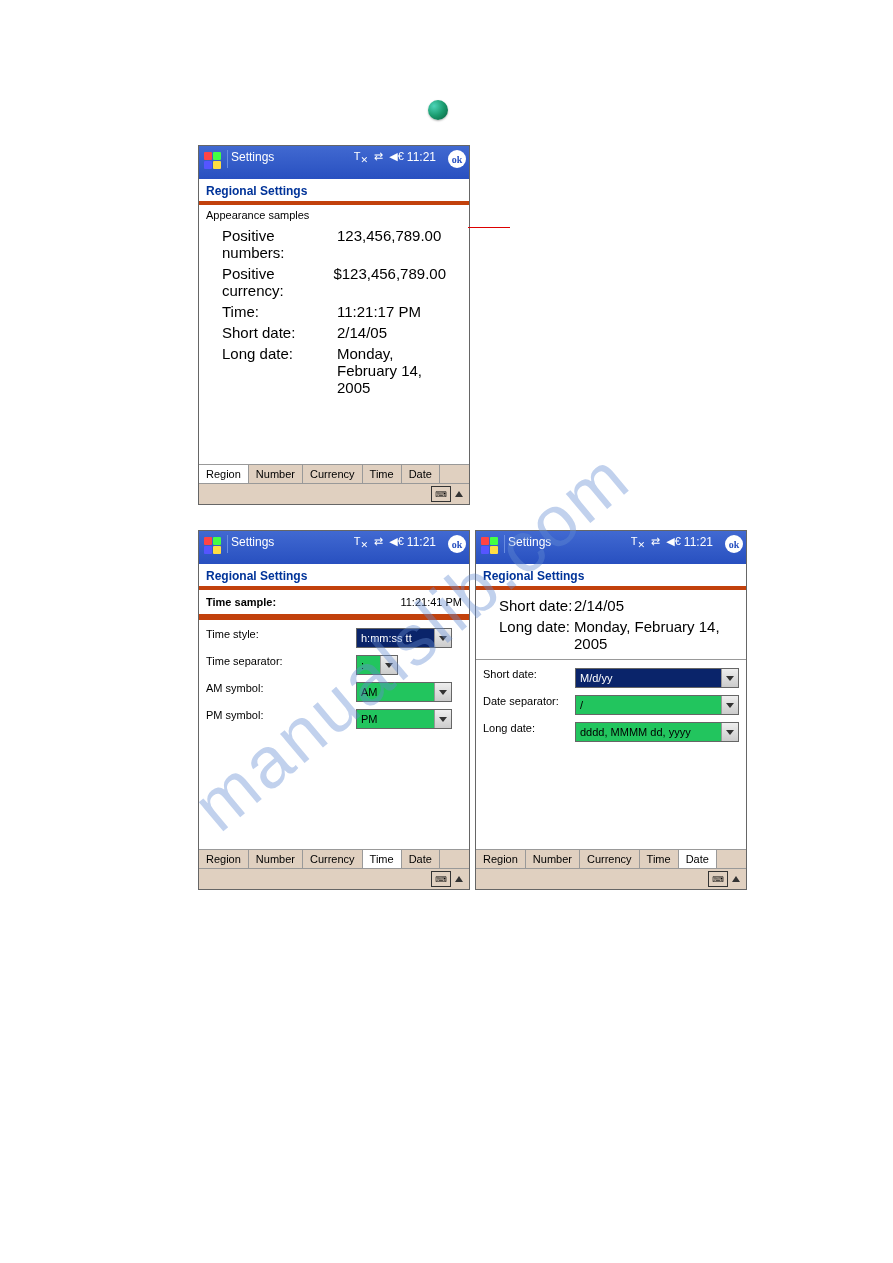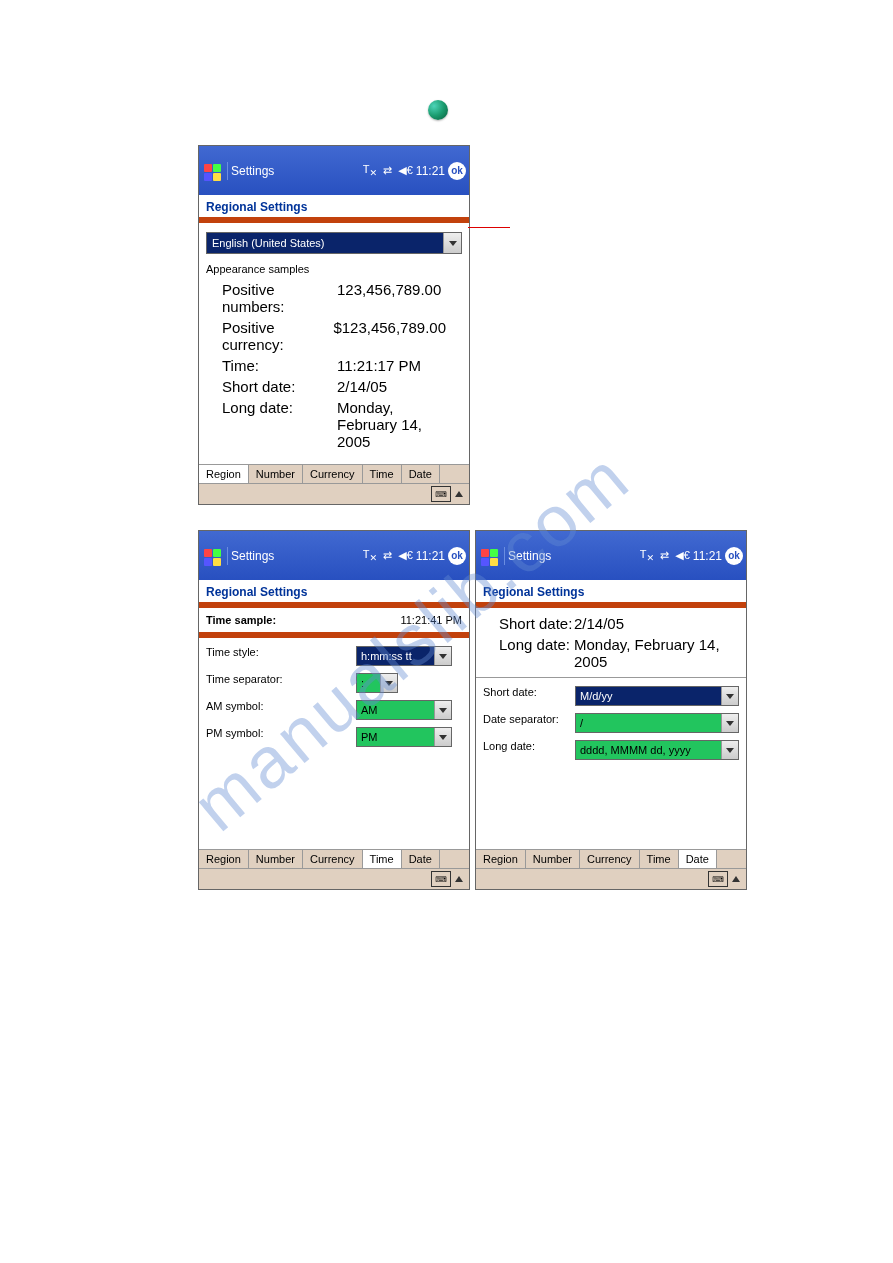--- a/index.html
+++ b/index.html
@@ -1,25 +1,25 @@
 <!DOCTYPE html>
 <html><head>
 <meta charset="utf-8">
 <style>
 body{margin:0;background:#fff;font-family:Tahoma,Arial,sans-serif;font-size:11px;color:#000;position:relative;width:893px;height:1263px}
 .globe{position:absolute;left:428px;top:100px;width:20px;height:20px;border-radius:50%;background:radial-gradient(circle at 30% 30%,#4dd4b8 0%,#1a9b6e 50%,#0a5a3a 100%);box-shadow:0 1px 2px rgba(0,0,0,.3)}
 .dev{position:absolute;width:270px;border:1px solid #666;background:#fff}
-.tbar{height:25px;background:linear-gradient(to bottom,#4169d1 0%,#2850c0 100%);display:flex;align-items:center;padding:12px 3px;color:#fff;font-size:12px}
+.tbar{height:25px;background:linear-gradient(to bottom,#4169d1 0%,#2850c0 100%);display:flex;padding:4px 3px;color:#fff;font-size:12px}
 .wlogo{width:18px;height:18px;margin-right:4px;position:relative}
 .wlogo:before{content:"";position:absolute;width:8px;height:8px;background:#f44;top:2px;left:2px;border-radius:1px;box-shadow:9px 0 #4f4,0 9px #55f,9px 9px #fd4}
 .dvd{width:1px;height:18px;background:#6a8de0;margin:0 3px}
 .sp{flex:1}
 .icn{margin:0 3px;font-size:11px;color:#fff}
-.okb{width:18px;height:18px;border-radius:50%;background:#fff;color:#2850c0;display:flex;align-items:center;justify-content:center;font-weight:bold;font-size:10px;margin-left:3px;font-family:Liberation Sans, sans-serif}
-.stitle{color:#003399;font-weight:bold;padding:5px 7px 3px;font-size:12px;border-bottom:6px solid #c2410c}
+.okb{width:18px;height:18px;border-radius:50%;background:#fff;color:#2850c0;display:flex;align-items:center;justify-content:center;font-weight:bold;font-size:10px;margin-left:12px;font-family:Liberation Serif, serif}
+.stitle{color:#003399;font-weight:bold;padding:5px 7px 3px;font-size:12px;border-bottom:4px solid #c2410c}
 
 .ddl{height:20px;display:flex;border:1px solid #666}
 .ddl.sel{background:#0a246a;color:#fff}
 .ddl-txt{flex:1;padding:2px 5px;line-height:16px}
 .ddl-btn{width:17px;background:linear-gradient(#eee,#ccc);border-left:1px solid #999;display:flex;align-items:center;justify-content:center;color:#000}
 .sech{font-weight:normal;padding:4px 7px}
 .rows{padding:0 7px}
 .row{display:flex;padding:2px 16px;font-size:15px}
 .row .lbl{width:115px}
 .row .val{flex:1}
@@ -52,28 +52,20 @@
     <div class="dvd"></div>
     <span>Settings</span>
     <span class="sp"></span>
     <span class="icn">T<sub>✕</sub></span>
     <span class="icn">⇄</span>
     <span class="icn">◀€</span>
     <span>11:21</span>
     <div class="okb">ok</div>
   </div>
   <div class="stitle">Regional Settings</div>
-  <div style="padding:9px 7px 5px">
-    <div class="ddl sel">
-      <div class="ddl-txt">English (United States)</div>
-      <div class="ddl-btn">
-          <div class="tdn"></div>
-        </div>
-    </div>
-  </div>
   <div class="sech">Appearance samples</div>
   <div class="rows">
     <div class="row">
         <span class="lbl">Positive numbers:</span>
         <span class="val">123,456,789.00</span>
       </div>
     <div class="row">
         <span class="lbl">Positive currency:</span>
         <span class="val">$123,456,789.00</span>
       </div>

